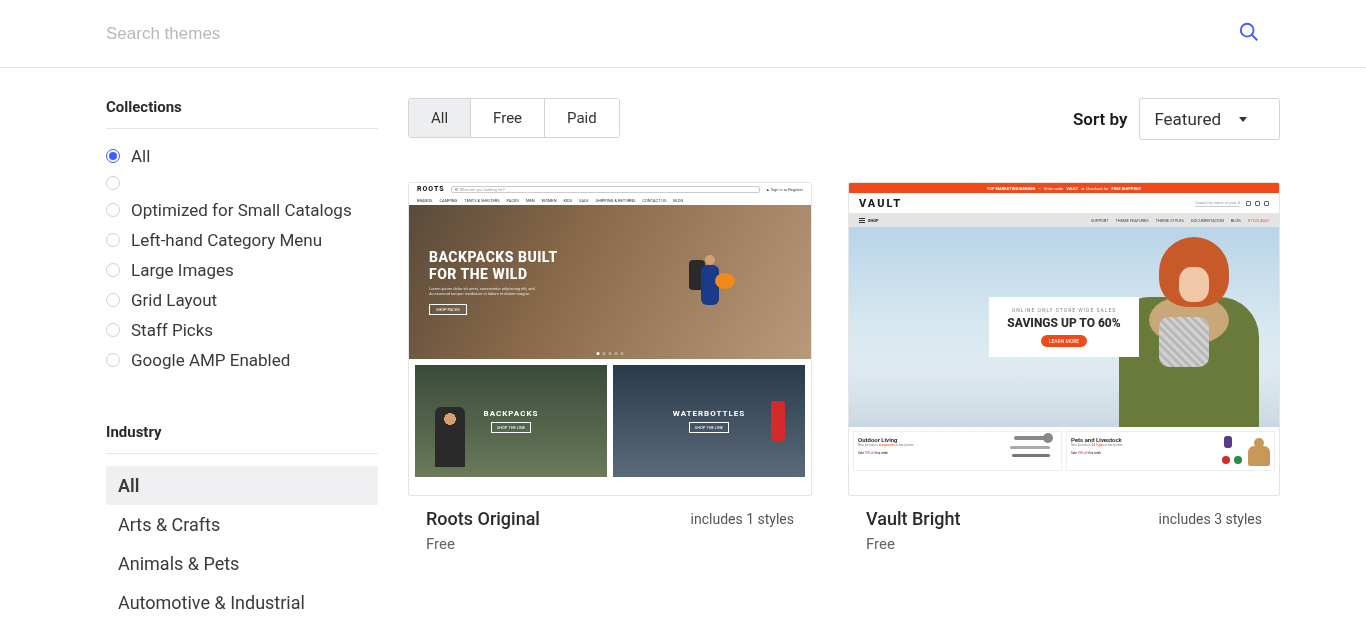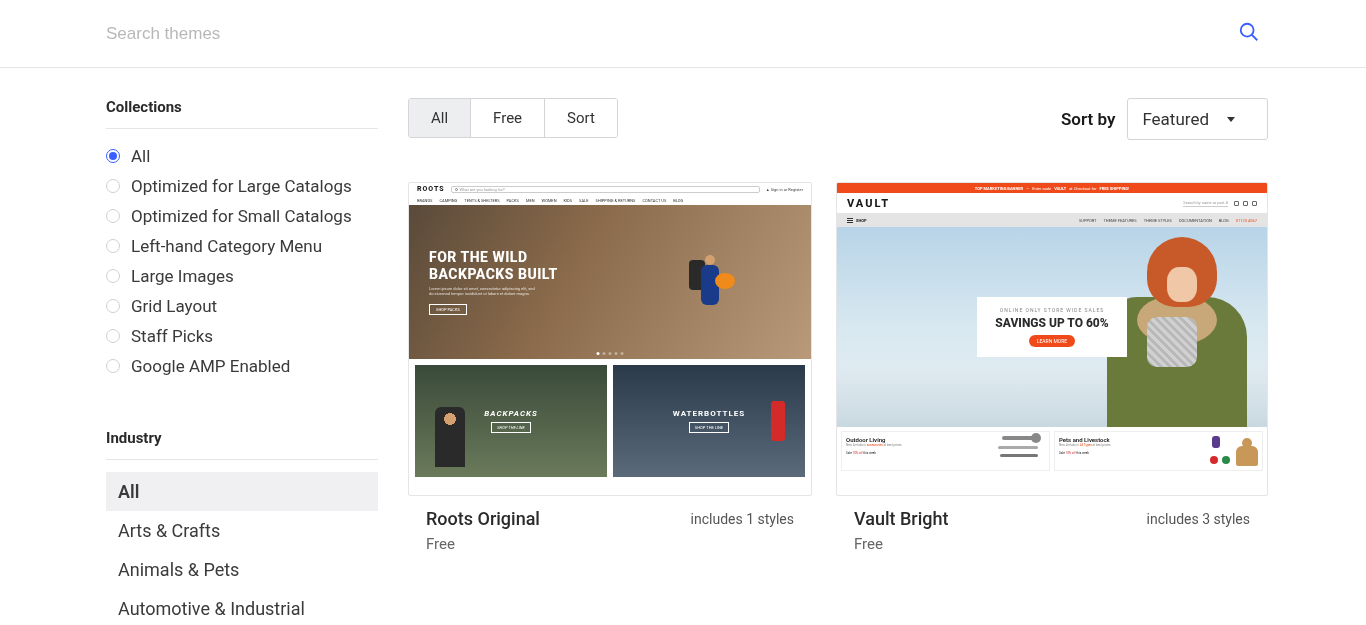--- a/index.html
+++ b/index.html
@@ -22,21 +22,21 @@
   .main { flex: 1; }
   .top-row { display: flex; justify-content: space-between; align-items: flex-start; margin-bottom: 42px; }
   .price-tabs { display: flex; border: 1px solid #d5d5d9; border-radius: 3px; overflow: hidden; }
   .price-tab { padding: 10px 22px; font-size: 15px; color: #333; cursor: pointer; border-right: 1px solid #d5d5d9; background: #fff; }
   .price-tab:last-child { border-right: none; }
   .price-tab.active { background: #eceef0; }
   .sort-wrap { display: flex; align-items: center; gap: 12px; }
   .sort-label { font-size: 17px; font-weight: 600; color: #1a1a1a; }
   .sort-select { border: 1px solid #d5d5d9; border-radius: 3px; padding: 10px 32px 10px 14px; font-size: 17px; color: #333; position: relative; cursor: pointer; display: flex; align-items: center; gap: 18px; }
   .sort-caret { width: 0; height: 0; border-left: 4px solid transparent; border-right: 4px solid transparent; border-top: 5px solid #333; }
-  .theme-grid { display: flex; gap: 24px; }
+  .theme-grid { display: flex; gap: 36px; }
   .theme-card { width: 404px; cursor: pointer; }
   .thumb { width: 100%; height: 314px; border: 1px solid #e5e5e5; border-radius: 2px; overflow: hidden; position: relative; background: #fff; }
   .theme-meta { display: flex; justify-content: space-between; align-items: flex-start; padding: 12px 18px 0 18px; }
   .theme-title { font-size: 18px; font-weight: 500; color: #2a2a2a; margin-bottom: 6px; }
   .theme-price { font-size: 15px; color: #666; }
   .theme-styles { font-size: 14px; color: #555; margin-top: 3px; }
 
   
   .roots-header { height: 12px; background: #fff; display: flex; align-items: center; padding: 0 8px; gap: 6px; }
   .roots-logo { font-size: 7px; font-weight: 800; letter-spacing: 1px; }
@@ -52,21 +52,21 @@
   .roots-hiker { position:absolute; right:70px; top:40px; width:60px; height:90px; }
   .roots-hiker .body { position:absolute; top:20px; left:20px; width:18px; height:40px; background:#1a3a8a; border-radius:6px; }
   .roots-hiker .pack { position:absolute; top:15px; left:8px; width:16px; height:30px; background:#2a2a2a; border-radius:4px; }
   .roots-hiker .bag { position:absolute; top:28px; left:34px; width:20px; height:16px; background:#f08a1a; border-radius:50%; }
   .roots-hiker .head { position:absolute; top:10px; left:24px; width:10px; height:10px; background:#d4a070; border-radius:50%; }
   .roots-dots { position:absolute; bottom:4px; left:50%; transform:translateX(-50%); display:flex; gap:3px; }
   .roots-dots span { width:3px; height:3px; border-radius:50%; background:rgba(255,255,255,0.4); }
   .roots-dots span.on { background:#fff; }
   .roots-tiles { display:flex; gap:6px; padding:6px 6px 0 6px; }
   .roots-tile { flex:1; height:112px; position:relative; display:flex; flex-direction:column; align-items:center; justify-content:center; color:#fff; }
-  .roots-tile.bp { background: linear-gradient(#3a4a3a,#6a7a5a); font-style: italic; }
+  .roots-tile.bp { background: linear-gradient(#3a4a3a,#6a7a5a); }
   .roots-tile.wb { background: linear-gradient(#2a3a4a,#5a6a7a); }
   .roots-tile-title { font-size:8px; font-weight:700; letter-spacing:1px; }
   .roots-tile-btn { border:1px solid #fff; font-size:4px; padding:2px 5px; margin-top:4px; }
   .roots-tile .bottle { width:14px; height:40px; background:#d42a2a; border-radius:3px; position:absolute; right:20px; }
   .roots-tile .person { width:30px; height:60px; position:absolute; left:20px; bottom:10px; background:radial-gradient(circle at 50% 20%,#d4a070 0 6px,transparent 6px),#2a2a2a; border-radius:6px 6px 0 0; }
 
   
   .vault-banner { height:10px; background:#f04a1a; color:#fff; font-size:4px; display:flex; align-items:center; justify-content:center; gap:3px; }
   .vault-banner .bold { font-weight:700; }
   .vault-head { height:20px; display:flex; align-items:center; justify-content:space-between; padding:0 10px; }
@@ -132,21 +132,20 @@
 <div class="content">
   <aside class="sidebar">
     <h2>Collections</h2>
     <ul class="collections-list">
       <li>
           <span class="radio selected"></span>
           <span>All</span>
         </li>
       <li>
           <span class="radio"></span>
-          <span>Optimized for Large Catalogs</span>
         </li>
       <li>
           <span class="radio"></span>
           <span>Optimized for Small Catalogs</span>
         </li>
       <li>
           <span class="radio"></span>
           <span>Left-hand Category Menu</span>
         </li>
       <li>
@@ -173,21 +172,21 @@
       <li>Animals &amp; Pets</li>
       <li>Automotive &amp; Industrial</li>
     </ul>
   </aside>
 
   <main class="main">
     <div class="top-row">
       <div class="price-tabs">
         <div class="price-tab active">All</div>
         <div class="price-tab">Free</div>
-        <div class="price-tab">Sort</div>
+        <div class="price-tab">Paid</div>
       </div>
       <div class="sort-wrap">
         <span class="sort-label">Sort by</span>
         <div class="sort-select">
           <span>Featured</span>
           <span class="sort-caret"></span>
         </div>
       </div>
     </div>
 
@@ -210,22 +209,22 @@
             <span>PACKS</span>
             <span>MEN</span>
             <span>WOMEN</span>
             <span>KIDS</span>
             <span>SALE</span>
             <span>SHIPPING &amp; RETURNS</span>
             <span>CONTACT US</span>
             <span>BLOG</span>
           </div>
           <div class="roots-hero">
+            <div class="roots-hero-title">BACKPACKS BUILT</div>
             <div class="roots-hero-title">FOR THE WILD</div>
-            <div class="roots-hero-title">BACKPACKS BUILT</div>
             <div class="roots-hero-sub">Lorem ipsum dolor sit amet, consectetur adipiscing elit, sed do eiusmod tempor incididunt ut labore et dolore magna.</div>
             <div class="roots-hero-btn">SHOP PACKS</div>
             <div class="roots-hiker">
               <div class="pack"></div>
                 <div class="body"></div>
                 <div class="head"></div>
                 <div class="bag"></div>
             </div>
             <div class="roots-dots">
                 <span class="on"></span>

